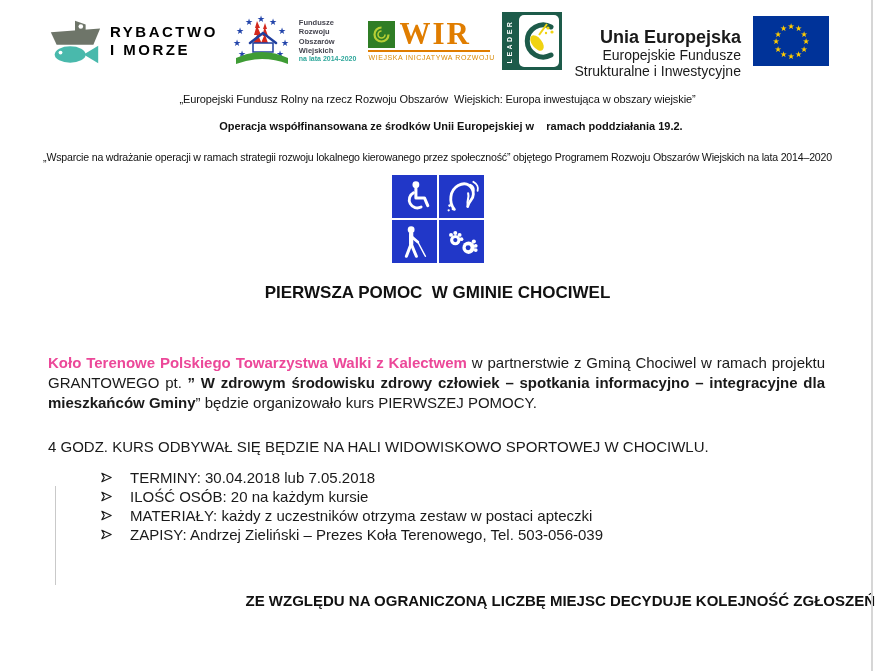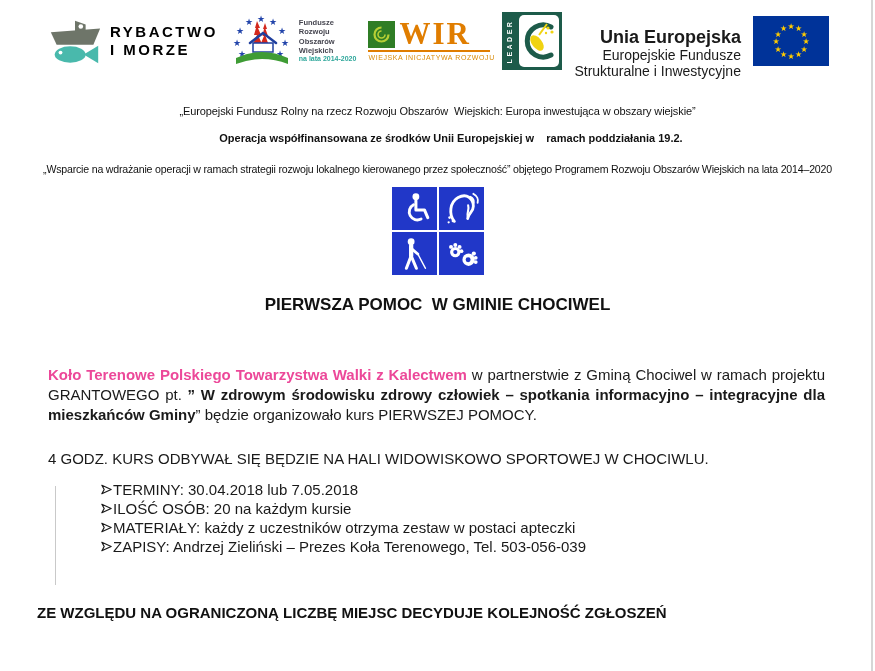--- a/index.html
+++ b/index.html
@@ -26,39 +26,39 @@
   .leader-vert { position:absolute; left:-16px; top:26px; width:46px; text-align:center;
     transform:rotate(-90deg); color:#fff; font-size:7px; font-weight:bold; letter-spacing:2.5px; }
   .leader-box { position:absolute; left:17px; top:3px; width:40px; height:52px; background:#fff; border-radius:5px; }
   .eu-text { text-align:right; line-height:1.15; }
   .eu-line1 { font-size:18px; font-weight:bold;margin-top:24px; }
   .eu-line2, .eu-line3 { font-size:14px; }
   .eu-flag { flex:0 0 auto; }
 
   
   .hline { text-align:center; white-space:pre-wrap; color:#111; }
-  .hline1 { margin-top:35px; font-size:11px; letter-spacing:-0.1px; }
+  .hline1 { margin-top:23px; font-size:11px; letter-spacing:-0.1px; }
   .hline2 { margin-top:15px; font-size:11px; font-weight:bold;padding-left:27px; }
   .hline3 { margin-top:19px; font-size:10.6px; letter-spacing:-0.2px; padding:0 16px; }
 
   
   .access-grid { margin-top:12px; display:grid; grid-template-columns:45px 45px; grid-gap:2px; justify-content:center; }
   .tile { width:45px; height:43px; background:#2137c8; display:flex; align-items:center; justify-content:center; }
 
   
   .title { margin-top:20px; text-align:center; font-size:17px; font-weight:bold; white-space:pre-wrap; color:#111; }
   .para { margin:50px 50px 0 48px; font-size:15px; line-height:20px; text-align:justify; }
   .seg-blue { color:#ec4899; font-weight:bold; }
   .seg-bold { font-weight:bold; }
   .para2 { margin:24px 50px 0 48px; font-size:15px; line-height:19px; }
   .list { margin-top:12px; padding-left:100px; list-style:none; }
-  .list li { display:flex; align-items:center; gap:0; font-size:15px; line-height:19px; }
+  .list li { display:flex; align-items:center; gap:17px; font-size:15px; line-height:19px; }
   .bullet-icon { flex:0 0 auto; }
   .revision-bar { position:absolute; left:55px; top:486px; width:1px; height:99px; background:#c9c9c9; }
-  .footer { margin-top:48px; text-align:left; font-size:15px; font-weight:bold; color:#111;padding-left:37px; }
+  .footer { margin-top:48px; text-align:right; font-size:15px; font-weight:bold; color:#111;padding-left:37px; }
 </style>
 </head>
 <body>
 
 <div class="page">
 
   <div class="logo-row">
 
     <div class="logo-fish">
       <svg width="58" height="52" viewBox="0 0 60 52">

